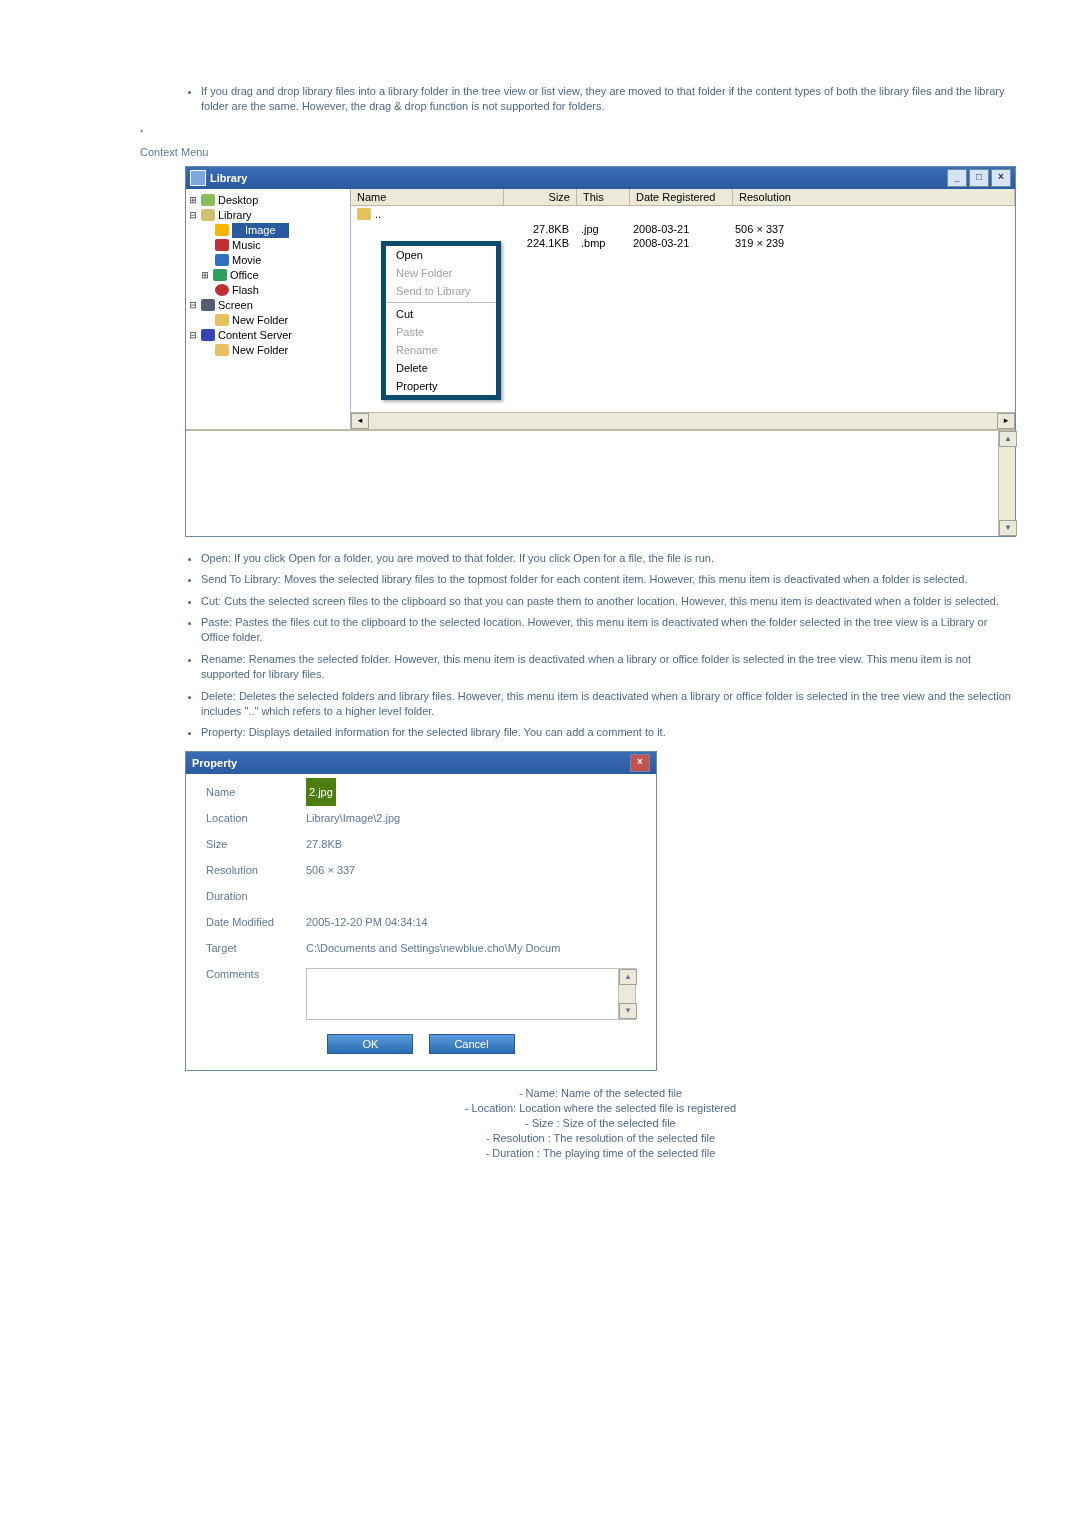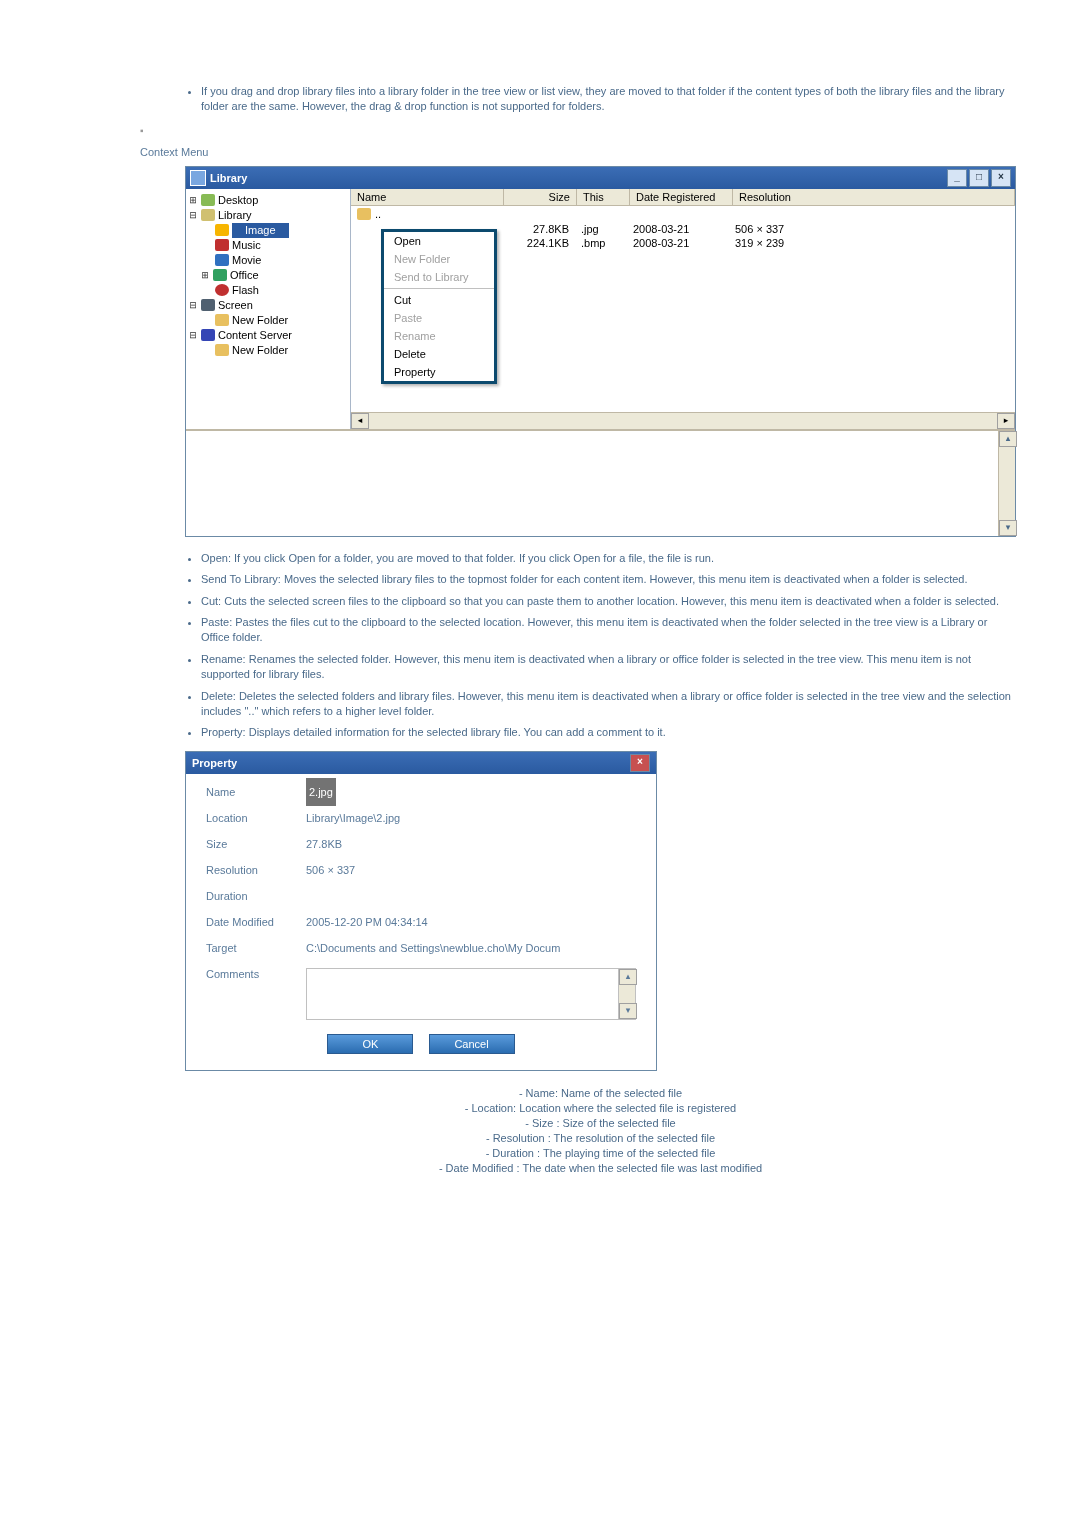--- a/index.html
+++ b/index.html
@@ -143,24 +143,24 @@
   .up-row {
     display:flex; align-items:center; padding:2px 6px;
   }
   .up-icon {
     width:14px;height:12px;background:#e8c060;margin-right:4px;
     border-radius:2px;
   }
 
   .context-menu {
     position: absolute;
-    top: 40px; left: 30px;
+    top: 52px; left: 30px;
     width: 110px;
     background: #fff;
-    border: 3px solid #0c4a6e;
+    border: 5px solid #0c4a6e;
     box-shadow: 2px 2px 3px rgba(0,0,0,0.3);
     font-size: 11px;
   }
   .cm-item {
     padding: 3px 10px;
     color: #000;
   }
   .cm-item.disabled { color: #a0a0a0; }
   .cm-sep { height:1px; background:#c0c0c0; margin:2px 0; }
 
@@ -202,21 +202,21 @@
     padding: 12px 20px 16px 20px;
   }
   .prop-row {
     display:flex; align-items:flex-start;
     margin-bottom: 14px;
     color: #5a7a9a;
   }
   .prop-row .plabel { width: 100px; }
   .prop-row .pval { flex:1; color:#5a7a9a; }
   .pval-sel {
-    background:#737373; color:#fff; padding:8px 3px;
+    background:#4d7c0f; color:#fff; padding:8px 3px;
   }
   .comments-box {
     flex:1; height:50px; border:1px solid #c0c0c0;
     background:#fff; position:relative;
   }
   .comments-box .vscroll2 {
     position:absolute; right:0; top:0; bottom:0; width:16px;
     background:#ece9d8; border-left:1px solid #c0c0c0;
     display:flex; flex-direction:column; justify-content:space-between;
   }
@@ -434,17 +434,16 @@
         </div>
       </div>
     </div>
 
     <div class="dash-list">
       <div>- Name: Name of the selected file</div>
       <div>- Location: Location where the selected file is registered</div>
       <div>- Size : Size of the selected file</div>
       <div>- Resolution : The resolution of the selected file</div>
       <div>- Duration : The playing time of the selected file</div>
-      <div>- Date Modified : The date when the selected file was last modified</div>
     </div>
   </div>
 
 </div>
 
 </body></html>

